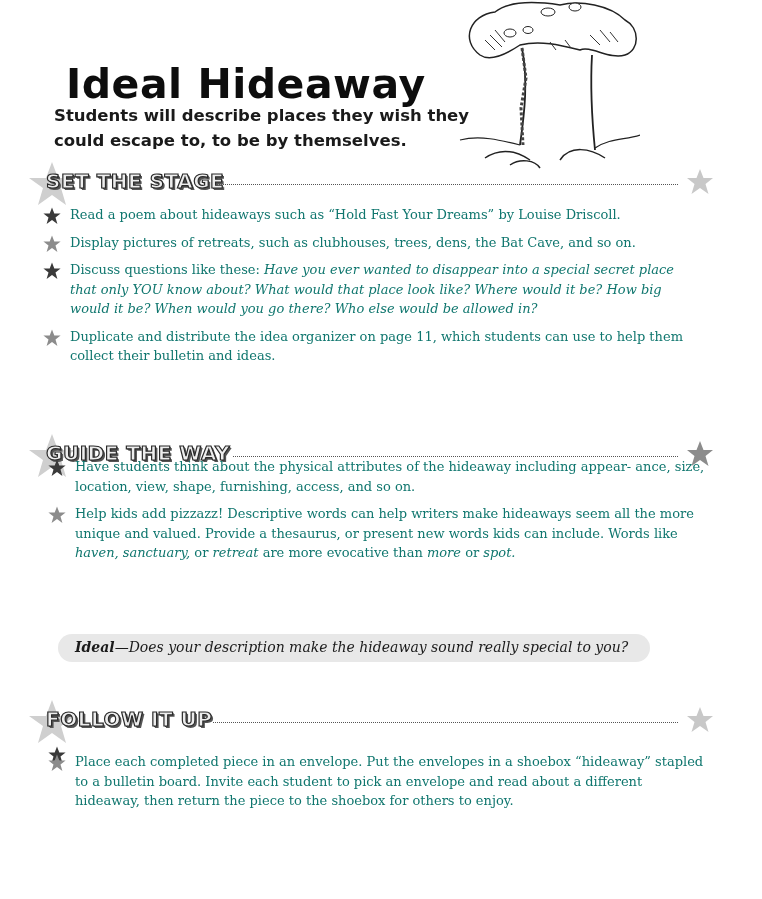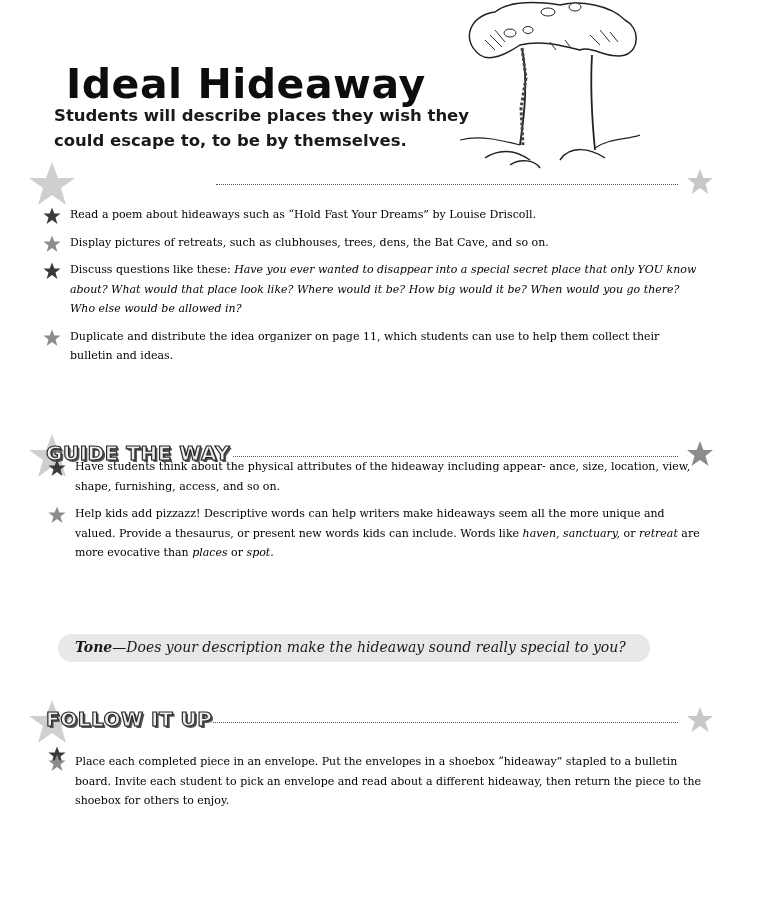--- a/index.html
+++ b/index.html
@@ -11,21 +11,21 @@
   .tree { position: absolute; left: 440px; top: 0; width: 200px; height: 170px; }
 
   .section-header { position: absolute; left: 28px; width: 720px; height: 44px; }
   .section-header .bg-star { position: absolute; left: 0; top: 0; width: 48px; height: 48px; }
   .section-header .sec-title { position: absolute; left: 18px; top: 9px; font-family: "DejaVu Sans", sans-serif; font-weight: bold; font-size: 20px; letter-spacing: 0.5px; color: #ededed;
     -webkit-text-stroke: 1.2px #2a2a2a; text-shadow: 2px 2px 0 #555, 1px 1px 0 #333; text-transform: uppercase; white-space: nowrap; }
   .section-header .dots { position: absolute; top: 24px; height: 0; border-top: 1.5px dotted #555; }
   .section-header .end-star { position: absolute; top: 8px; width: 28px; height: 28px; }
 
   .items { position: absolute; left: 40px; width: 660px; margin: 0; padding: 0; list-style: none; }
-  .item { position: relative; padding-left: 30px; font-size: 11px; line-height: 19.5px; margin-bottom: 8px; color: #000000; }
+  .item { position: relative; padding-left: 30px; font-size: 13px; line-height: 19.5px; margin-bottom: 8px; color: #0f766e; }
   .item .bullet { position: absolute; left: 3px; top: 2px; width: 18px; height: 18px; }
   .item em { font-style: italic; }
 
   .tone-box { position: absolute; left: 58px; top: 634px; width: 592px; height: 28px; background: #e8e8e8; border-radius: 14px; }
   .tone-box .tone-text { position: absolute; left: 17px; top: 5px; font-size: 14px; font-style: italic; color: #1a1a1a; white-space: nowrap; }
   .tone-box .tone-label { font-weight: bold; }
 </style>
 </head>
 <body>
 
@@ -44,20 +44,21 @@
   <path d="M82 48 C88 80 85 110 80 145 M152 55 C150 90 152 120 155 150" fill="none" stroke="#222" stroke-width="1.8"></path>
   <path d="M82 48 l4 30 l-5 30 l2 37" fill="none" stroke="#444" stroke-width="3" stroke-dasharray="3 2"></path>
   <path d="M20 140 C40 135 60 140 80 145 M155 148 C170 138 185 140 200 135" fill="none" stroke="#222" stroke-width="1.2"></path>
   <path d="M45 158 C60 148 75 150 90 160 M120 160 C130 145 150 148 165 158 M70 165 C80 158 95 160 100 168" fill="none" stroke="#222" stroke-width="1.5"></path>
 </svg>
 
 <div class="section-header" style="top:160px;">
   <svg class="bg-star" viewBox="0 0 48 48">
       <polygon points="24,2 30,18 47,18 33,28 38,45 24,35 10,45 15,28 1,18 18,18" fill="#cfcfcf"></polygon>
     </svg>
+  <span class="sec-title">Set the Stage</span>
   <div class="dots" style="left:188px; width:462px;"></div>
   <svg class="end-star" style="left:658px;" viewBox="0 0 28 28">
       <polygon points="14,1 17.5,10 27,10 19.5,16 22.5,26 14,20 5.5,26 8.5,16 1,10 10.5,10" fill="#c8c8c8"></polygon>
     </svg>
 </div>
 
 <ul class="items" style="top:205px;">
     <li class="item"><svg class="bullet" viewBox="0 0 18 18">
         <polygon points="9,0.5 11.3,6.6 17.6,6.6 12.5,10.5 14.4,16.9 9,13 3.6,16.9 5.5,10.5 0.4,6.6 6.7,6.6" fill="#3a3a3a"></polygon>
       </svg><span>Read a poem about hideaways such as “Hold Fast Your Dreams” by Louise Driscoll.</span></li>
@@ -82,25 +83,25 @@
       <polygon points="14,1 17.5,10 27,10 19.5,16 22.5,26 14,20 5.5,26 8.5,16 1,10 10.5,10" fill="#8c8c8c"></polygon>
     </svg>
 </div>
 
 <ul class="items" style="top:457px; left:45px;">
     <li class="item"><svg class="bullet" viewBox="0 0 18 18">
         <polygon points="9,0.5 11.3,6.6 17.6,6.6 12.5,10.5 14.4,16.9 9,13 3.6,16.9 5.5,10.5 0.4,6.6 6.7,6.6" fill="#3a3a3a"></polygon>
       </svg><span>Have students think about the physical attributes of the hideaway including appear- ance, size, location, view, shape, furnishing, access, and so on.</span></li>
     <li class="item"><svg class="bullet" viewBox="0 0 18 18">
         <polygon points="9,0.5 11.3,6.6 17.6,6.6 12.5,10.5 14.4,16.9 9,13 3.6,16.9 5.5,10.5 0.4,6.6 6.7,6.6" fill="#8c8c8c"></polygon>
-      </svg><span>Help kids add pizzazz! Descriptive words can help writers make hideaways seem all the more unique and valued. Provide a thesaurus, or present new words kids can include. Words like </span><em>haven, sanctuary,</em><span> or </span><em>retreat</em><span> are more evocative than </span><em>places</em><span> or </span><em>spot.</em></li>
+      </svg><span>Help kids add pizzazz! Descriptive words can help writers make hideaways seem all the more unique and valued. Provide a thesaurus, or present new words kids can include. Words like </span><em>haven, sanctuary,</em><span> or </span><em>retreat</em><span> are more evocative than </span><em>more</em><span> or </span><em>spot.</em></li>
   </ul>
 
 <div class="tone-box">
-  <span class="tone-text"><span class="tone-label">Tone</span><span>—Does your description make the hideaway sound really special to you?</span></span>
+  <span class="tone-text"><span class="tone-label">Ideal</span><span>—Does your description make the hideaway sound really special to you?</span></span>
 </div>
 
 <div class="section-header" style="top:698px;">
   <svg class="bg-star" viewBox="0 0 48 48">
       <polygon points="24,2 30,18 47,18 33,28 38,45 24,35 10,45 15,28 1,18 18,18" fill="#cfcfcf"></polygon>
     </svg>
   <span class="sec-title">Follow It Up</span>
   <div class="dots" style="left:185px; width:465px;"></div>
   <svg class="end-star" style="left:658px;" viewBox="0 0 28 28">
       <polygon points="14,1 17.5,10 27,10 19.5,16 22.5,26 14,20 5.5,26 8.5,16 1,10 10.5,10" fill="#c8c8c8"></polygon>

